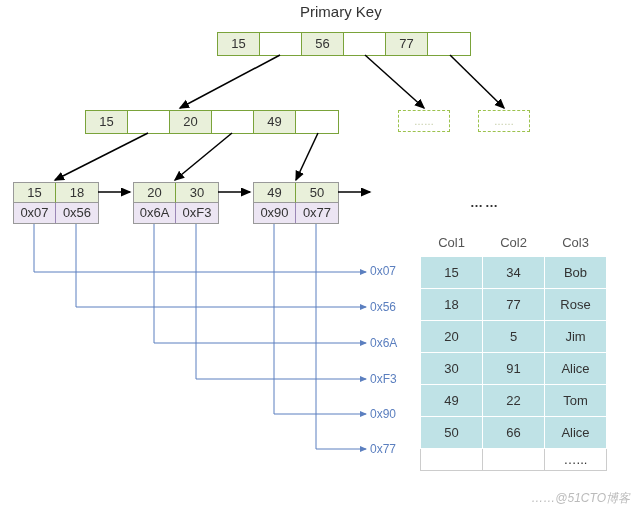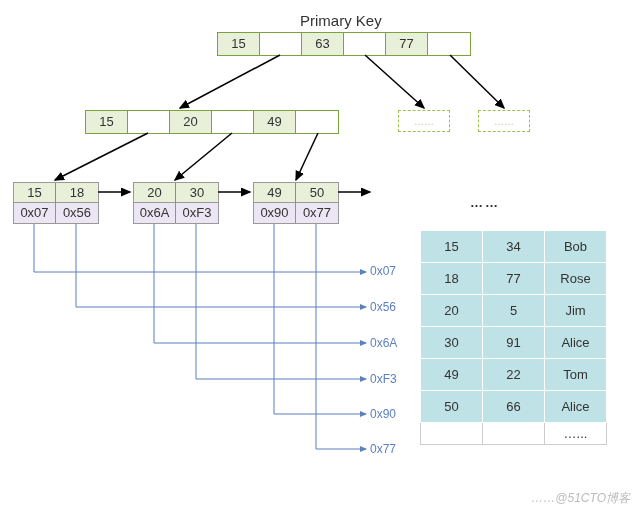--- a/index.html
+++ b/index.html
@@ -8,21 +8,21 @@
     width: 640px;
     height: 515px;
     font-family: "Segoe UI", Arial, sans-serif;
     font-size: 13px;
     background: #fff;
     position: relative;
     color: #333;
   }
   .title {
     position: absolute;
-    top: 12px;
+    top: 3px;
     left: 300px;
     font-size: 15px;
   }
   
   .keyrow {
     position: absolute;
     display: flex;
     border: 1px solid #7aa33a;
   }
   .keyrow .cell {
@@ -102,21 +102,21 @@
   }
 </style>
 </head>
 <body>
 
 <div class="title">Primary Key</div>
 
 <div class="keyrow" style="left:217px; top:32px;">
   <div class="cell">15</div>
   <div class="cell blank"></div>
-  <div class="cell">63</div>
+  <div class="cell">56</div>
   <div class="cell blank"></div>
   <div class="cell">77</div>
   <div class="cell blank"></div>
 </div>
 
 <div class="keyrow" style="left:85px; top:110px;">
   <div class="cell">15</div>
   <div class="cell blank"></div>
   <div class="cell">20</div>
   <div class="cell blank"></div>
@@ -164,20 +164,25 @@
 
 <div class="ptrlabel" style="left:370px; top:264px;">0x07</div>
 <div class="ptrlabel" style="left:370px; top:300px;">0x56</div>
 <div class="ptrlabel" style="left:370px; top:336px;">0x6A</div>
 <div class="ptrlabel" style="left:370px; top:372px;">0xF3</div>
 <div class="ptrlabel" style="left:370px; top:407px;">0x90</div>
 <div class="ptrlabel" style="left:370px; top:442px;">0x77</div>
 
 <table class="dtable" style="left:420px; top:230px;">
   <tbody>
+      <tr>
+    <th>Col1</th>
+    <th>Col2</th>
+    <th>Col3</th>
+  </tr>
   <tr>
     <td>15</td>
     <td>34</td>
     <td>Bob</td>
   </tr>
   <tr>
     <td>18</td>
     <td>77</td>
     <td>Rose</td>
   </tr>

